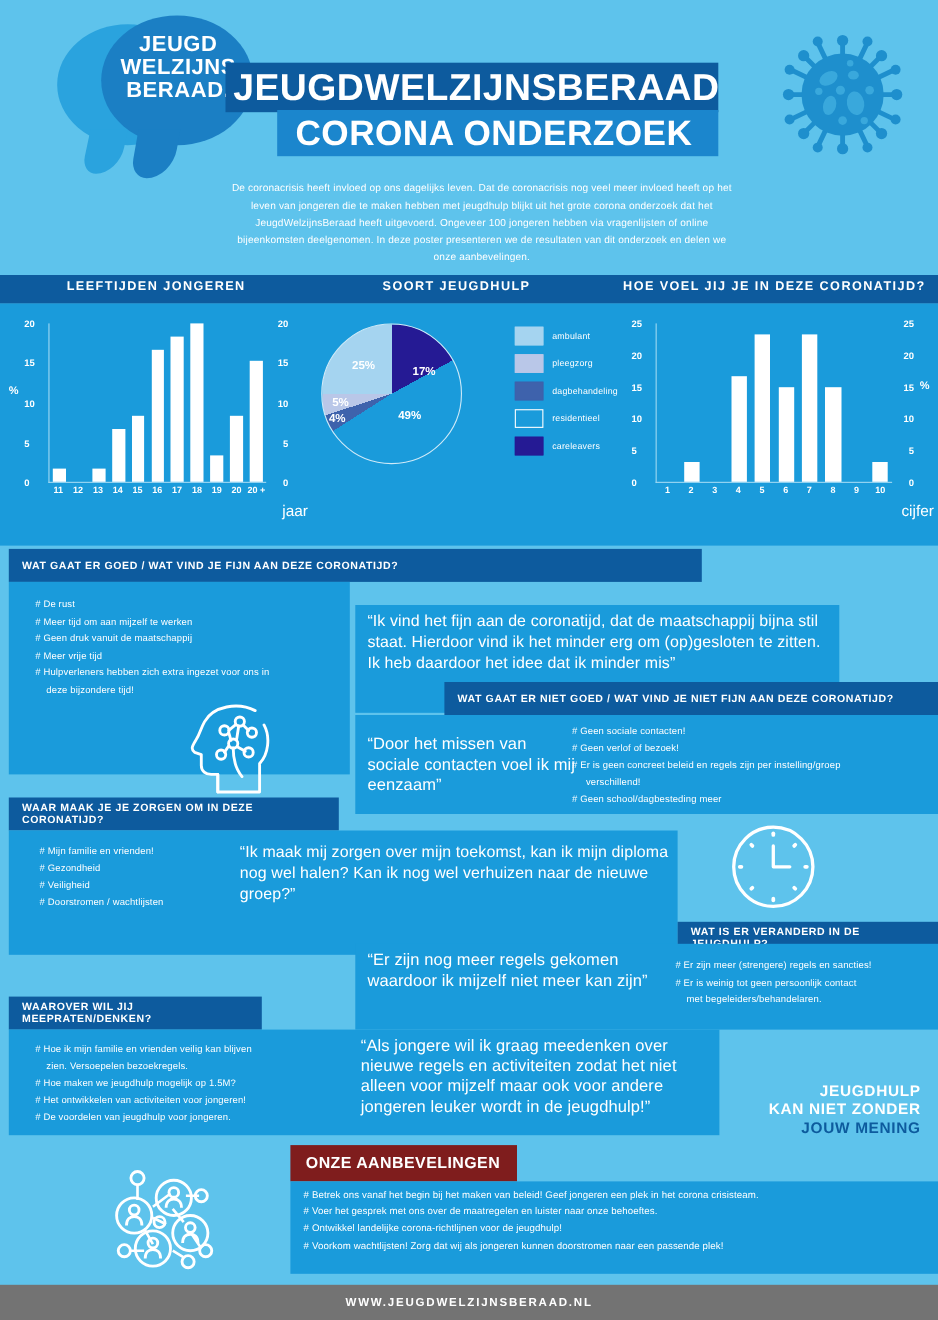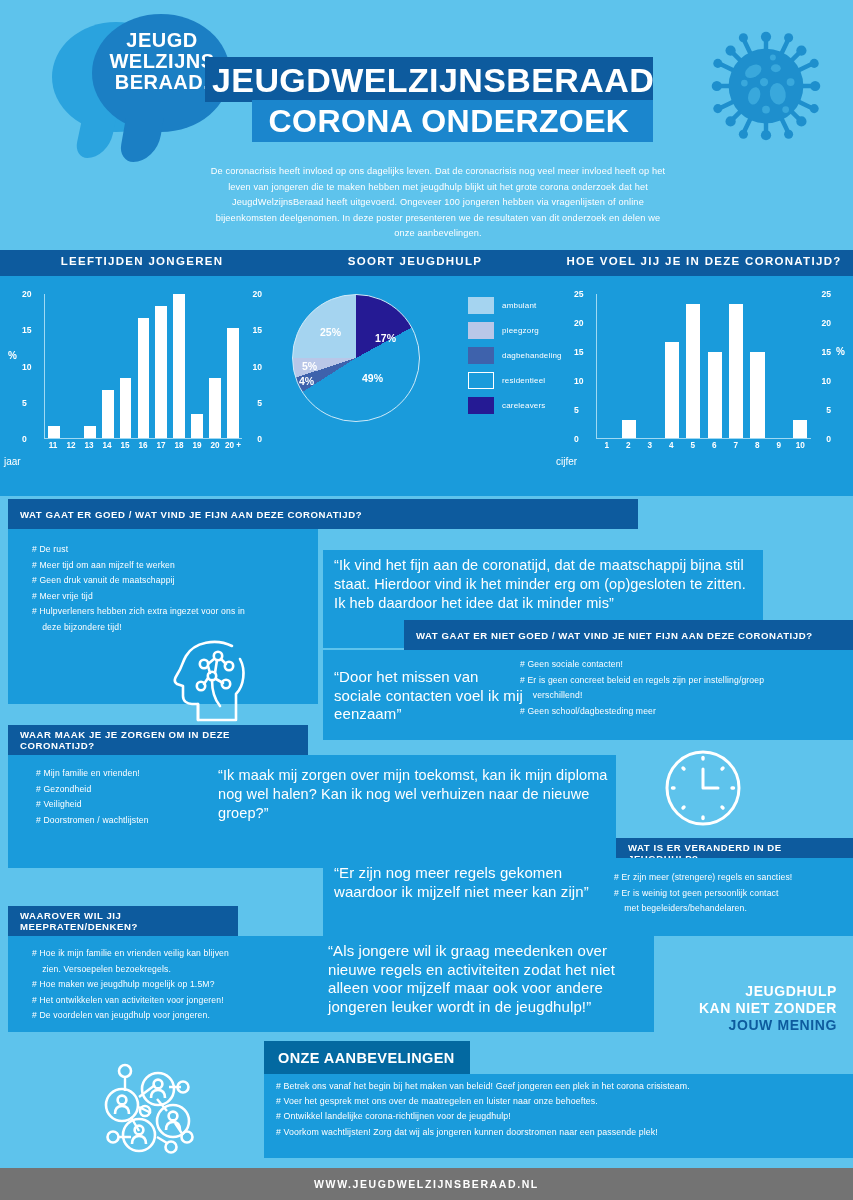--- a/index.html
+++ b/index.html
@@ -87,21 +87,21 @@
   .bc .plot{
     position:absolute; left:40px; right:38px; top:14px; height:145px;
     border-left:1.3px solid #9fd9f3; border-bottom:1.3px solid #9fd9f3;
   }
   .bc .bars{ position:absolute; left:0; right:0; bottom:0; top:0; display:flex; align-items:flex-end; }
   .bc .barcell{ flex:1; display:flex; justify-content:center; align-items:flex-end; height:100%; }
   .bc .bar{ width:66%; background:#ffffff; }
   .bc .ticks{ position:absolute; left:40px; right:38px; top:161px; display:flex; }
   .bc .tickcell{ flex:1; text-align:center; color:#fff; font-size:8.2px; font-weight:bold;}
   .bc .axisnum{ position:absolute; color:#fff; font-size:8.6px; font-weight:bold; }
-  .bc .xtitle{ position:absolute; left:0; right:0; top:176px; text-align:left; color:#fff; font-size:10px;}
+  .bc .xtitle{ position:absolute; left:0; right:0; top:176px; text-align:right; color:#fff; font-size:14px;}
 
   
   .pie-wrap{ position:relative; width:100%; height:100%; }
   .pie{
     position:absolute; left:6px; top:14px; width:128px; height:128px; border-radius:50%;
   }
   .pie-label{ position:absolute; color:#fff; font-size:10.5px; font-weight:bold; }
   .legend{ position:absolute; left:182px; top:14px; width:110px;}
   .leg-item{ display:flex; align-items:center; height:22px; margin-bottom:3px;}
   .leg-sw{ width:26px; height:17px; margin-right:8px; flex:0 0 auto;}
@@ -124,21 +124,21 @@
   .slogan{
     position:absolute; right:16px; text-align:right; font-weight:bold;
     font-size:14px; line-height:17px; letter-spacing:0.6px;
   }
   .slogan .w{ color:#ffffff; display:block;}
   .slogan .d{ color:#0d5b9e; display:block;}
 
   
   .rec-head{
     position:absolute; left:264px; top:1041px; width:206px; height:33px;
-    background:#0369a1; color:#fff; font-size:14.5px; font-weight:bold;
+    background:#7f1d1d; color:#fff; font-size:14.5px; font-weight:bold;
     letter-spacing:0.4px; display:flex; align-items:center; padding-left:14px;
   }
   .rec-panel{
     position:absolute; left:264px; top:1074px; width:589px; height:84px; background:#1a9bdb;
   }
   .rec-list{
     position:absolute; left:276px; top:1079px; width:575px;
     color:#fff; font-size:8.8px; line-height:15.2px; letter-spacing:0.1px;
   }
   .footer{
@@ -427,20 +427,21 @@
       <path d="M48 30 L54 25 M61 25 L66 30 M55 39 L57 26 M56 45 L63 49 M48 44 L44 50 M48 32 L50 39"></path>
       <path d="M52 46 C52 58 55 66 60 72"></path>
     </svg>
   </div>
 
   <div class="sec-head" style="left:404px; top:620px; width:449px;">WAT GAAT ER NIET GOED / WAT VIND JE NIET FIJN AAN DEZE CORONATIJD?</div>
   <div class="panel" style="left:323px; top:650px; width:530px; height:90px;"></div>
   <div class="quote quote-sm" style="left:334px; top:668px; width:190px;">“Door het missen van sociale contacten voel ik mij eenzaam”</div>
   <div class="bullets" style="left:520px; top:657px; width:330px;" id="b-nietgoed">
       <div># Geen sociale contacten!</div>
+      <div># Geen verlof of bezoek!</div>
       <div># Er is geen concreet beleid en regels zijn per instelling/groep
      verschillend!</div>
       <div># Geen school/dagbesteding meer</div>
     </div>
 
   <div class="sec-head" style="left:8px; top:725px; width:300px;">WAAR MAAK JE JE ZORGEN OM IN DEZE CORONATIJD?</div>
   <div class="panel" style="left:8px; top:755px; width:608px; height:113px;"></div>
   <div class="bullets" style="left:36px; top:766px; width:190px;" id="b-zorgen">
       <div># Mijn familie en vrienden!</div>
       <div># Gezondheid</div>

